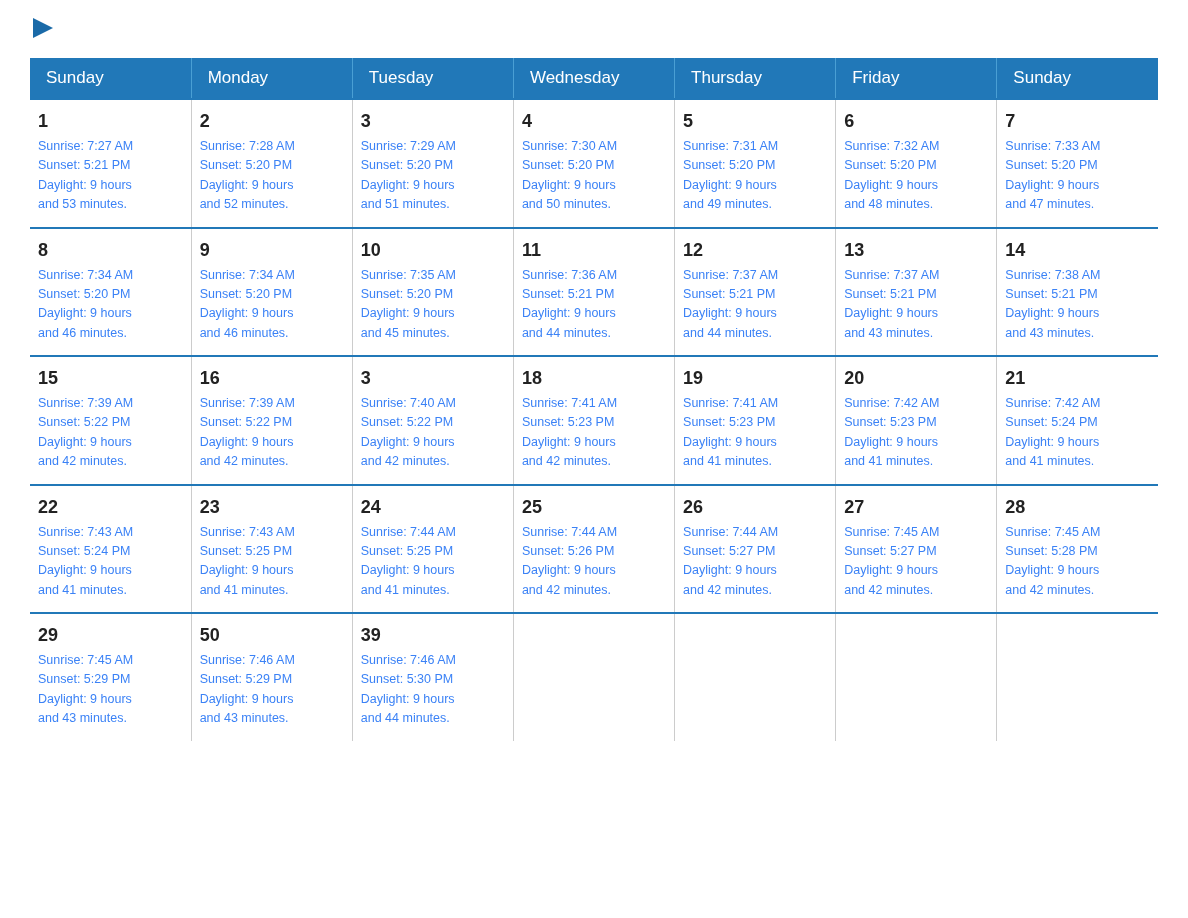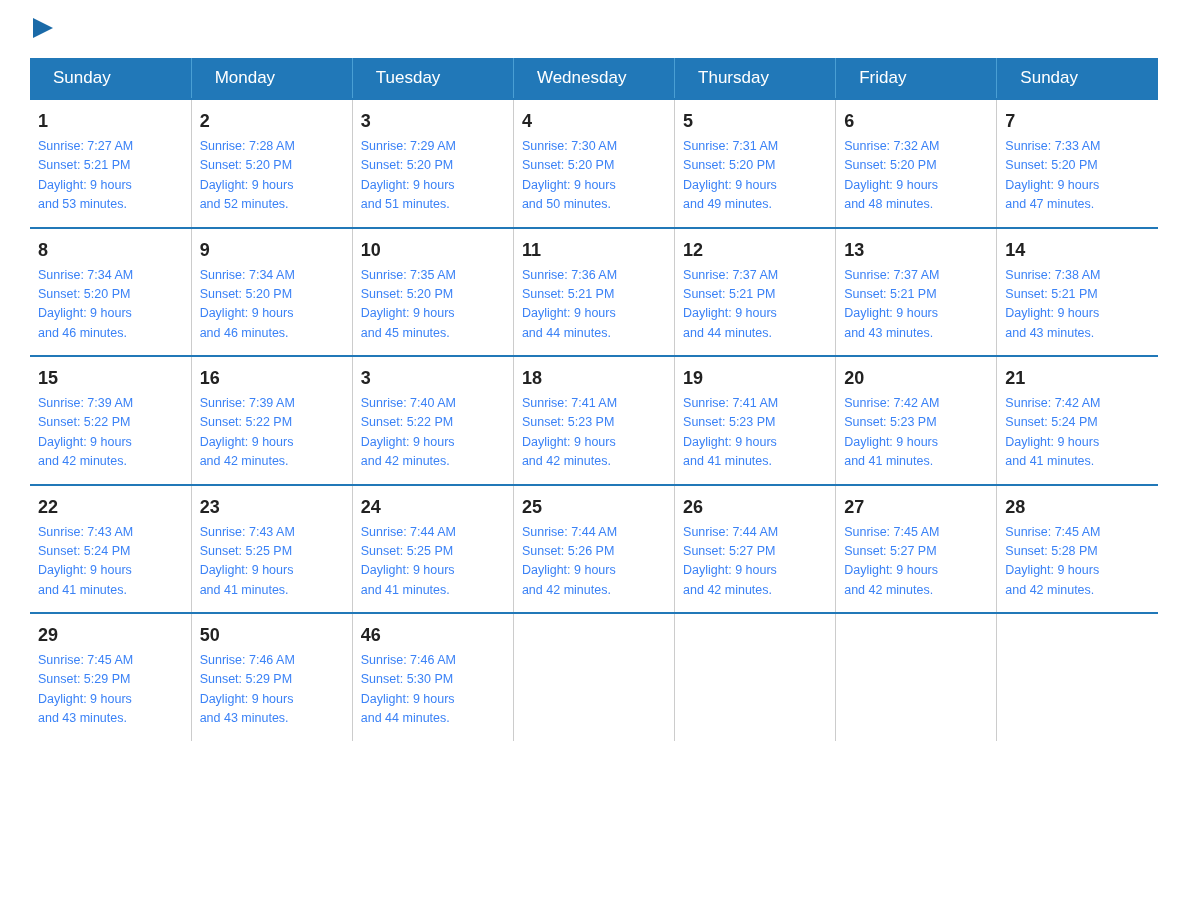--- a/index.html
+++ b/index.html
@@ -56,21 +56,21 @@
       border-collapse: collapse;
       table-layout: fixed;
     }
     thead tr {
       background-color: #2178b8;
     }
     thead th {
       color: #fff;
       font-size: 17px;
       font-weight: normal;
-      padding: 10px 23px;
+      padding: 10px 16px;
       text-align: left;
       border-right: 1px solid #4a9fd4;
     }
     thead th:last-child {
       border-right: none;
     }
     tbody tr {
       border-top: 2px solid #2178b8;
     }
     tbody td {
@@ -258,21 +258,21 @@
       <tr>
         <td>
           <span class="day-num">29</span>
           <div class="day-info">Sunrise: 7:45 AM<br>Sunset: 5:29 PM<br>Daylight: 9 hours<br>and 43 minutes.</div>
         </td>
         <td>
           <span class="day-num">50</span>
           <div class="day-info">Sunrise: 7:46 AM<br>Sunset: 5:29 PM<br>Daylight: 9 hours<br>and 43 minutes.</div>
         </td>
         <td>
-          <span class="day-num">46</span>
+          <span class="day-num">39</span>
           <div class="day-info">Sunrise: 7:46 AM<br>Sunset: 5:30 PM<br>Daylight: 9 hours<br>and 44 minutes.</div>
         </td>
         <td></td>
         <td></td>
         <td></td>
         <td></td>
       </tr>
     </tbody>
 </table>
 

